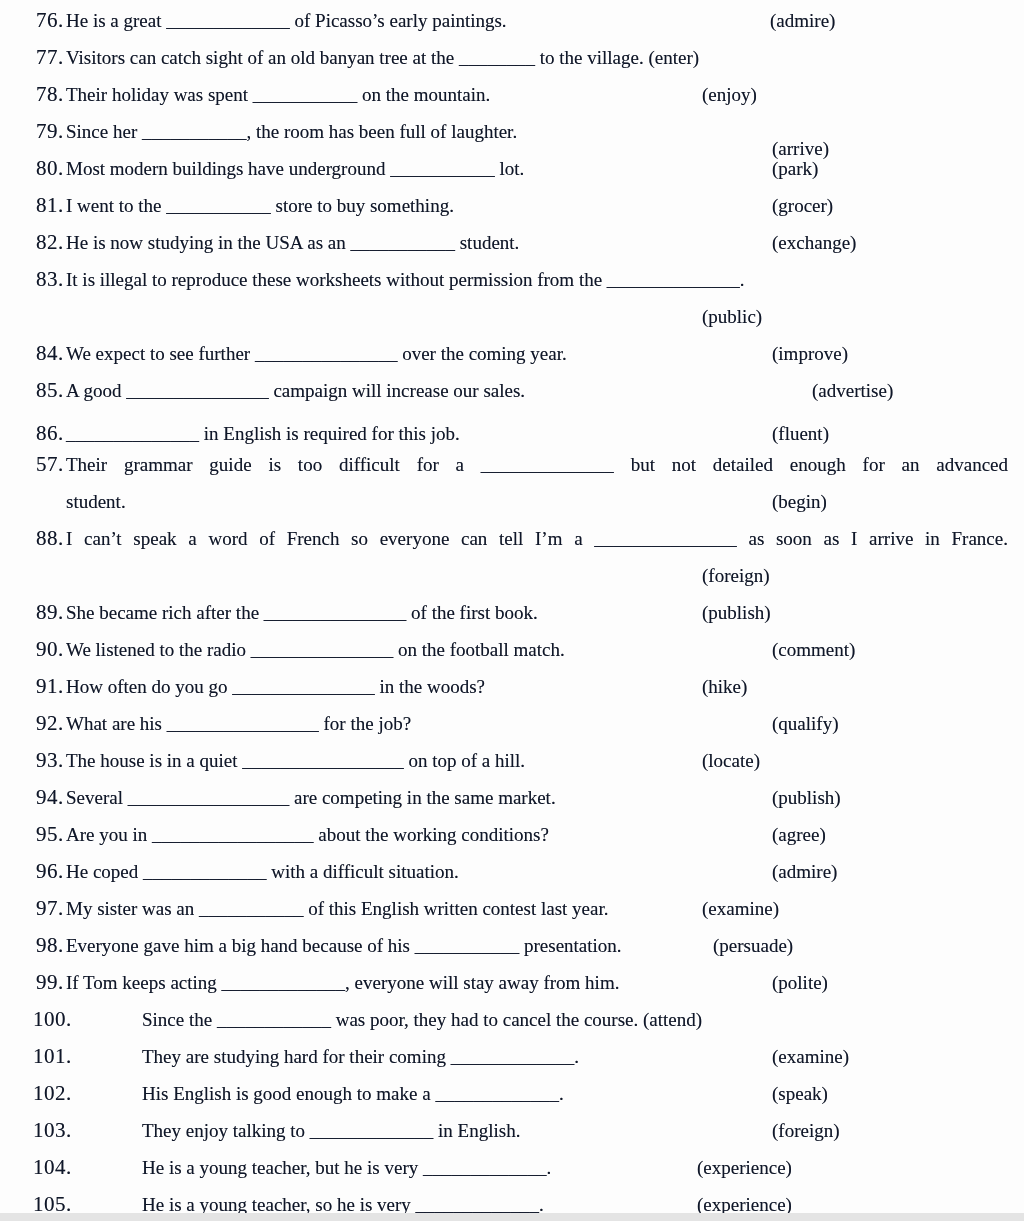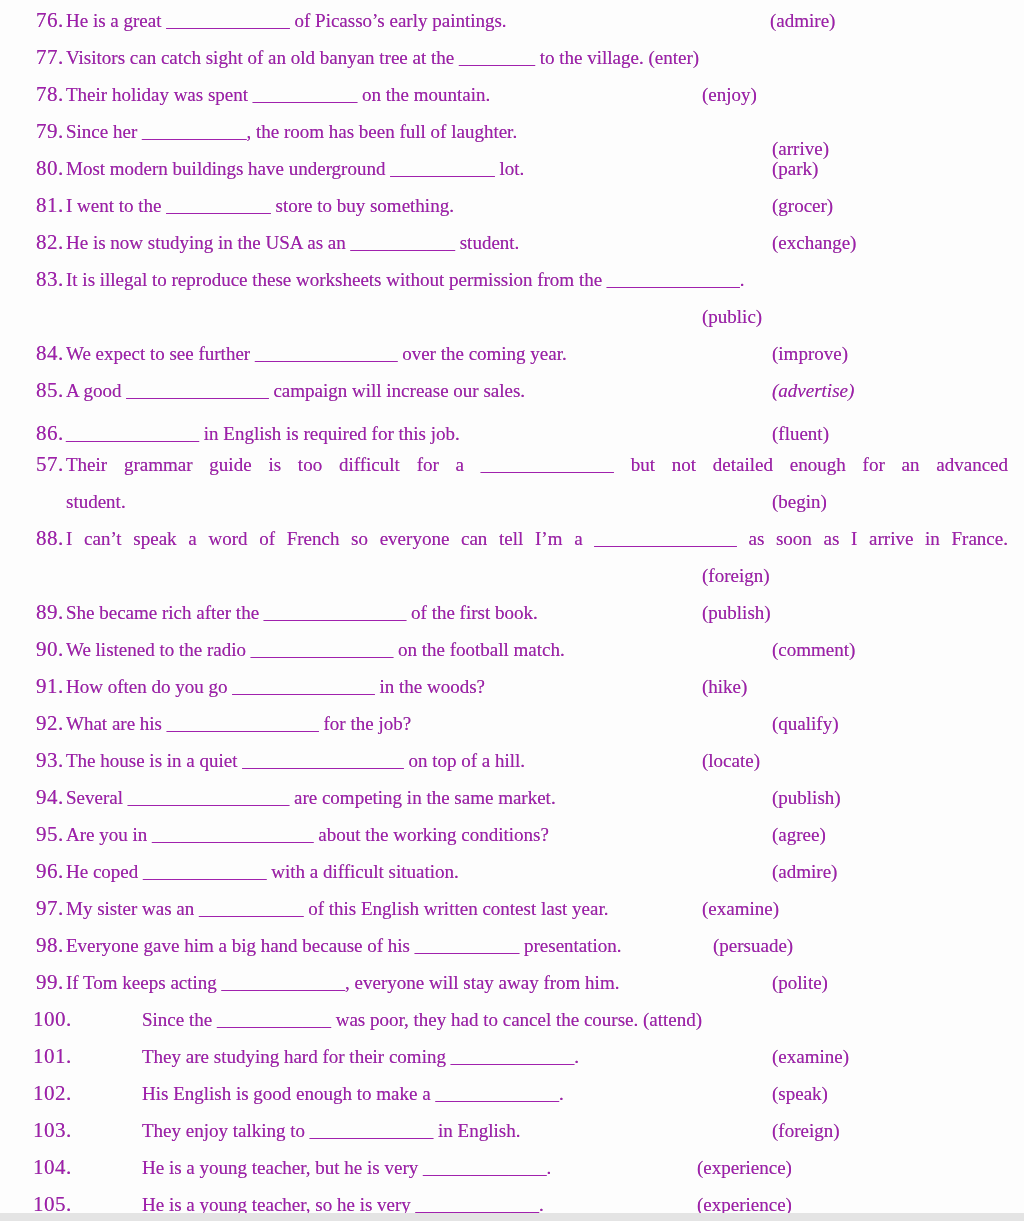--- a/index.html
+++ b/index.html
@@ -7,21 +7,21 @@
     padding: 0;
     background: #ffffff;
   }
   #page {
     position: relative;
     width: 1024px;
     height: 1221px;
     background: #fdfdfd;
     overflow: hidden;
     font-family: "Liberation Serif", "DejaVu Serif", serif;
-    color: #a21caf;
+    color: #0f172a;
     text-shadow: 0 0 0.5px rgba(20,20,20,0.45);
   }
   .row {
     position: absolute;
     left: 0;
     width: 1024px;
     height: 37px;
     line-height: 25px;
     font-size: 19px;
   }
@@ -143,21 +143,21 @@
       
     </span>
   <span class="hint hint-abs" style="left: 772px;">(improve)</span>
       </div>
       <div class="row" style="top: 378px;">
     <span class="num">85.</span>
     <span class="content">
       <span class="text">A good _______________ campaign will increase our sales.</span>
       
     </span>
-  <span class="hint hint-abs" style="left: 772px; font-style: italic;">(advertise)</span>
+  <span class="hint hint-abs" style="left: 812px;">(advertise)</span>
       </div>
       <div class="row" style="top: 421px; padding-left: 44px;">
     <span class="num">86.</span>
     <span class="content">
       <span class="text">______________ in English is required for this job.</span>
       
     </span>
   <span class="hint hint-abs" style="left: 772px;">(fluent)</span>
       </div>
       <div class="row justify" style="top: 452px;">

